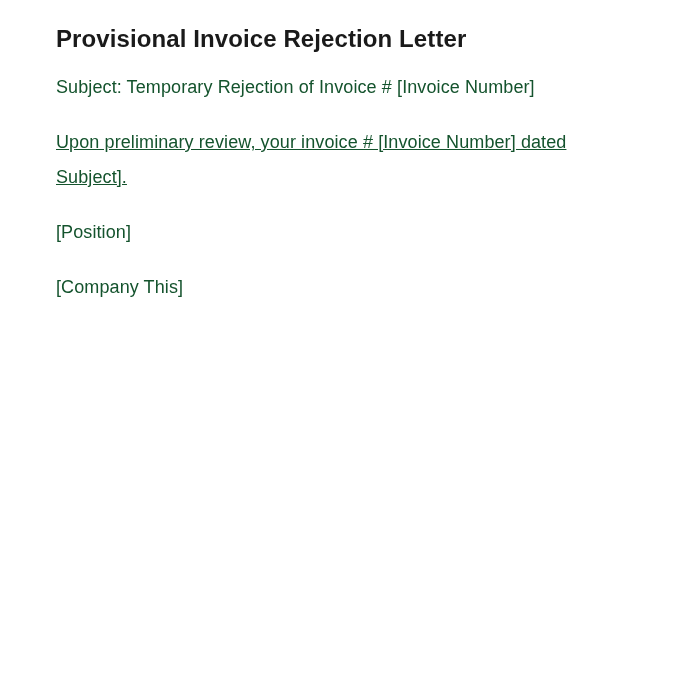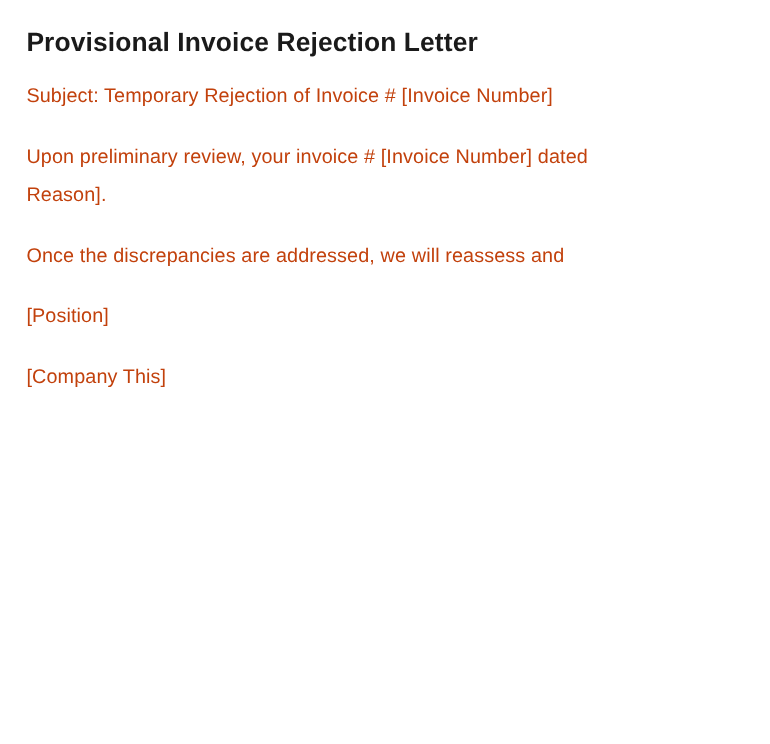--- a/index.html
+++ b/index.html
@@ -7,64 +7,64 @@
     padding: 0;
     background: #ffffff;
   }
   body {
     width: 700px;
     height: 676px;
     font-family: "Liberation Sans", "DejaVu Sans", sans-serif;
     overflow: hidden;
   }
   .letter {
-    padding: 0 40px 0 24px;
+    padding: 0 40px 0 56px;
   }
   h1.letter-title {
     margin: 22px 0 0 0;
     font-size: 24px;
     line-height: 34px;
     font-weight: 700;
     color: #1a1a1a;
     letter-spacing: 0.1px;
     white-space: nowrap;
   }
   p.para {
     margin: 20px 0 0 0;
     font-size: 18px;
     line-height: 35px;
     font-weight: 400;
-    color: #c2410c;
+    color: #14532d;
     letter-spacing: 0.1px;
   }
   p.para.first {
     margin-top: 14px;
   }
   .line {
     display: block;
     white-space: nowrap;
+    text-decoration: underline;
   }
 </style>
 </head>
 <body>
 
 <main class="letter">
 
   <h1 class="letter-title">Provisional Invoice Rejection Letter</h1>
 
   <p class="para first">Subject: Temporary Rejection of Invoice # [Invoice Number]</p>
 
 
   <p class="para">
     <span class="line">Upon preliminary review, your invoice # [Invoice Number] dated</span>
-    <span class="line">Reason].</span>
+    <span class="line">Subject].</span>
   </p>
 
   <p class="para">
-    <span class="line">Once the discrepancies are addressed, we will reassess and</span>
   </p>
 
 
 
   <p class="para">[Position]</p>
 
   <p class="para">[Company This]</p>
 
 </main>
 

